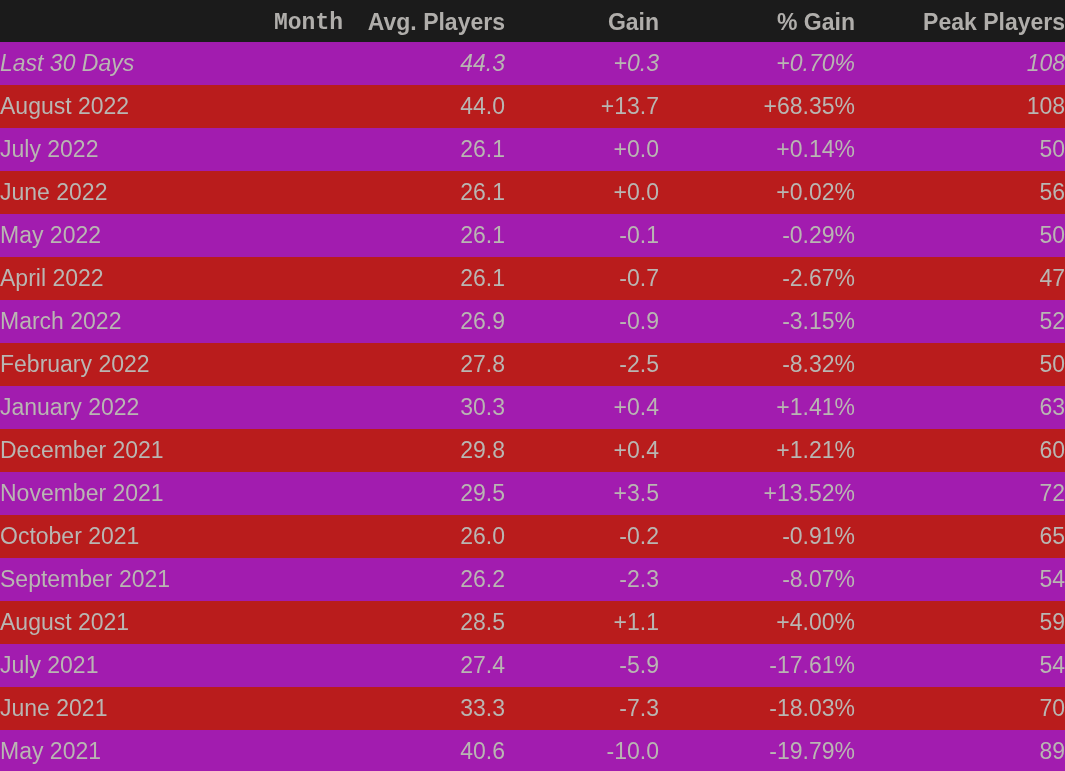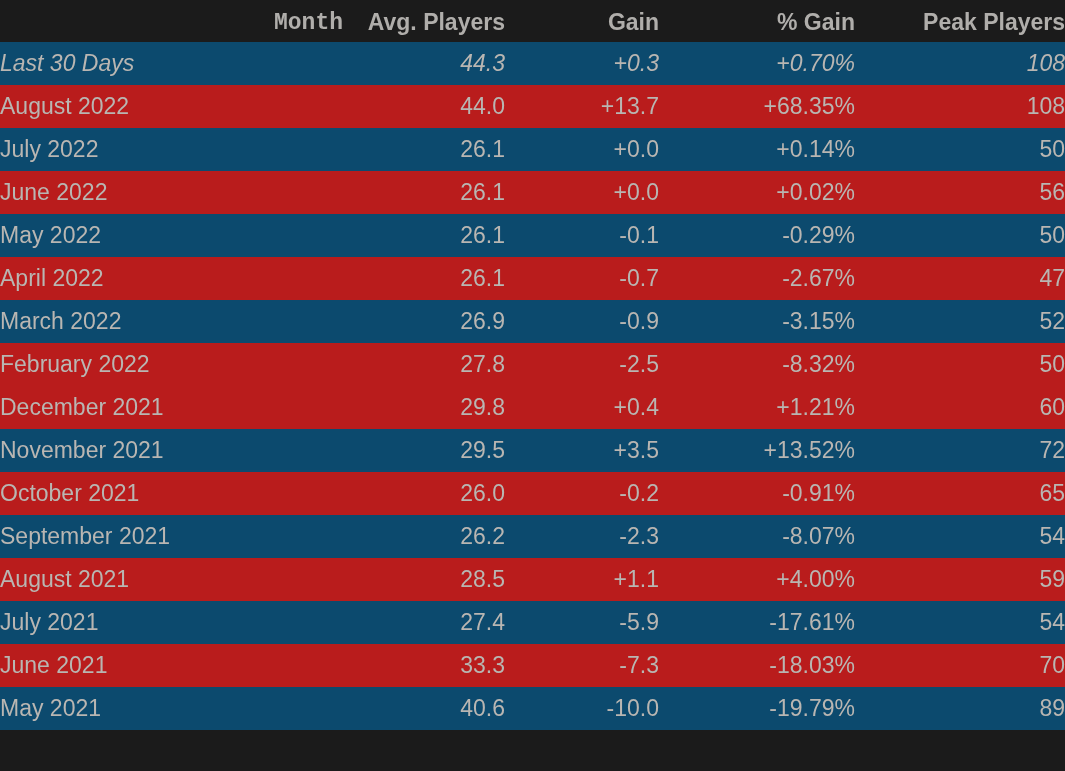--- a/index.html
+++ b/index.html
@@ -39,21 +39,21 @@
   th.col-avg,
   th.col-gain,
   th.col-pct,
   th.col-peak    { text-align: right; padding-right: 3px; }
   th.col-peak    { padding-right: 2px; }
 
   
   #stats-table tbody tr {
     height: 43px;
   }
-  #stats-table tbody tr.odd  { background: #0c4a6e; padding-left: 28px; }
+  #stats-table tbody tr.odd  { background: #a21caf; padding-left: 28px; }
   #stats-table tbody tr.even { background: #b91c1c; }
 
   #stats-table tbody td {
     font-size: 23px;
     color: #b9b6b2;
     height: 43px;
     padding: 0;
     vertical-align: middle;
     white-space: nowrap;
     line-height: 43px;
@@ -153,20 +153,27 @@
         <td class="col-pct gain-down">-3.15%</td>
         <td class="col-peak">52</td>
       </tr>
       <tr class="even">
         <td class="col-month">February 2022</td>
         <td class="col-avg">27.8</td>
         <td class="col-gain gain-down">-2.5</td>
         <td class="col-pct gain-down">-8.32%</td>
         <td class="col-peak">50</td>
       </tr>
+      <tr class="odd">
+        <td class="col-month">January 2022</td>
+        <td class="col-avg">30.3</td>
+        <td class="col-gain gain-up">+0.4</td>
+        <td class="col-pct gain-up">+1.41%</td>
+        <td class="col-peak">63</td>
+      </tr>
       <tr class="even">
         <td class="col-month">December 2021</td>
         <td class="col-avg">29.8</td>
         <td class="col-gain gain-up">+0.4</td>
         <td class="col-pct gain-up">+1.21%</td>
         <td class="col-peak">60</td>
       </tr>
       <tr class="odd">
         <td class="col-month">November 2021</td>
         <td class="col-avg">29.5</td>

